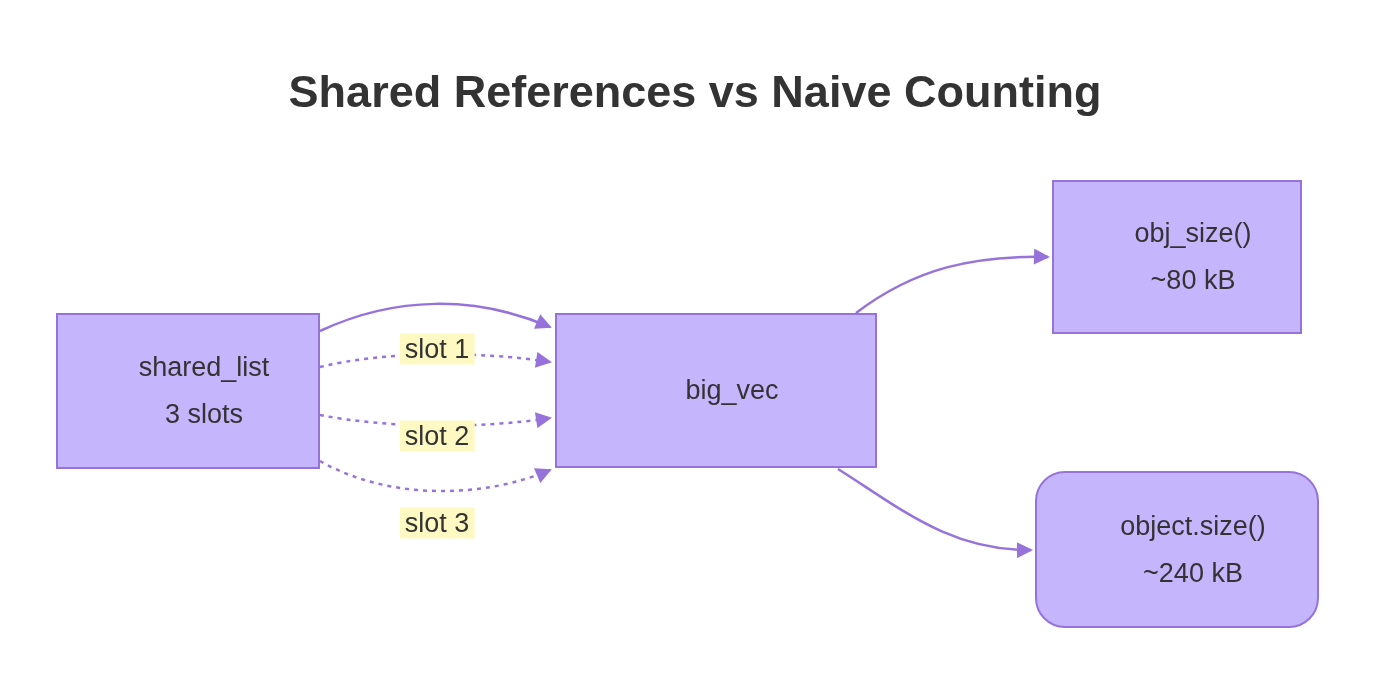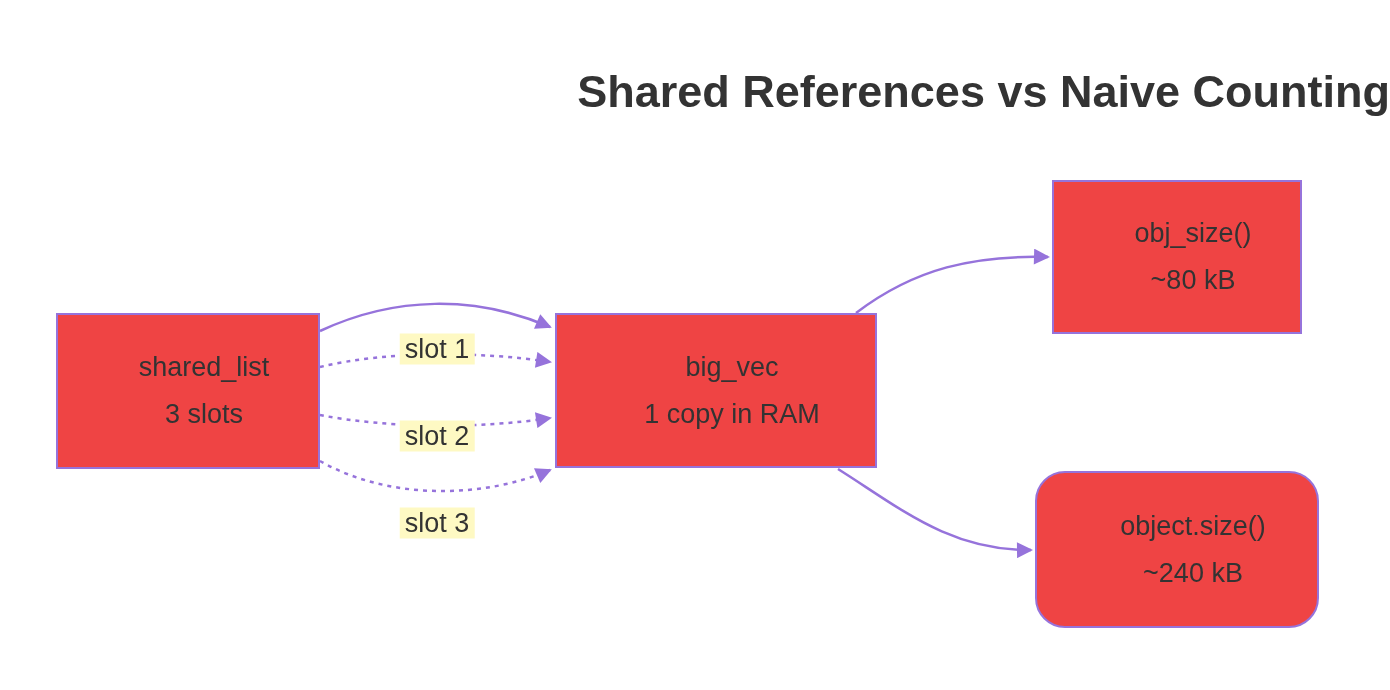--- a/index.html
+++ b/index.html
@@ -17,42 +17,42 @@
     width: 1390px;
     height: 690px;
     background: #ffffff;
     overflow: hidden;
   }
   .title {
     position: absolute;
     top: 66px;
     left: 0;
     width: 100%;
-    text-align: right;
+    text-align: center;
     font-size: 45px;
     font-weight: 700;
     color: #333333;
   }
   .edges {
     position: absolute;
     top: 0;
     left: 0;
   }
   .edge {
     fill: none;
     stroke: #9673db;
     stroke-width: 2.5;
   }
   .edge.dashed {
     stroke-dasharray: 4 5;
   }
   .node {
     position: absolute;
     box-sizing: border-box;
-    background: #ef4444;
+    background: #c4b5fd;
     border: 2px solid #9673db;
     display: flex;
     flex-direction: column;
     align-items: center;
     justify-content: center;
     color: #333333;
     font-size: 27px;
     line-height: 47px;
     text-align: center;
     padding-left: 32px;
@@ -88,21 +88,20 @@
     <path class="edge" d="M 838 469 C 900 508, 950 551, 1031 550" marker-end="url(#arrow)"></path>
   </svg>
 
   <div class="node" style="left:56px; top:313px; width:264px; height:156px;">
     <div>shared_list</div>
     <div>3 slots</div>
   </div>
 
   <div class="node" style="left:555px; top:313px; width:322px; height:155px;">
     <div>big_vec</div>
-    <div>1 copy in RAM</div>
   </div>
 
   <div class="node" style="left:1052px; top:180px; width:250px; height:154px;">
     <div>obj_size()</div>
     <div>~80 kB</div>
   </div>
 
   <div class="node" style="left:1035px; top:471px; width:284px; height:157px;border-radius:30px;">
     <div>object.size()</div>
     <div>~240 kB</div>

